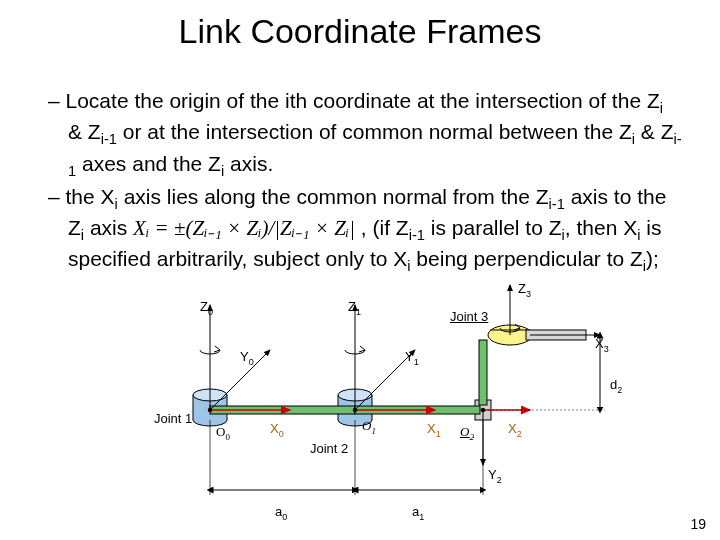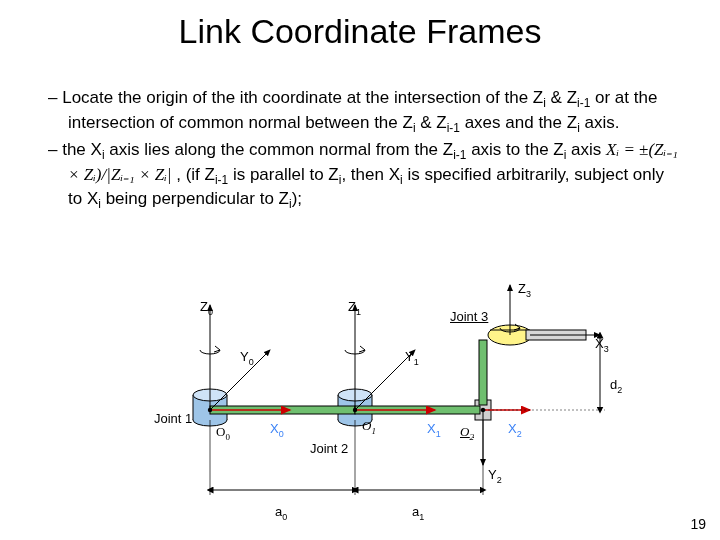--- a/index.html
+++ b/index.html
@@ -14,21 +14,21 @@
     overflow: hidden;
   }
   .title {
     font-size: 34px;
     text-align: center;
     margin-top: 12px;
     font-weight: normal;
   }
   .bullets {
     margin: 36px 38px 0 48px;
-    font-size: 17px;
+    font-size: 21px;
     line-height: 1.3;
   }
   .bullet {
     text-indent: -20px;
     padding-left: 20px;
     margin-bottom: 2px;
   }
   .sub { font-size: 0.7em; vertical-align: sub; }
   .formula {
     font-family: 'Times New Roman', serif;
@@ -48,21 +48,21 @@
     font-size: 14px;
     margin-top: 48px;
   }
   .lbl {
     position: absolute;
     font-size: 13px;
     font-family: Arial, sans-serif;
     margin-top: 9px;
   }
   .lbl .s { font-size: 9px; vertical-align: sub; }
-  .red { color: #3b82f6; text-align: right; }
+  .red { color: #a16207; text-align: right; }
 </style>
 </head>
 <body>
 
 <h1 class="title">Link Coordinate Frames</h1>
 
 <div class="bullets">
   <div class="bullet">
     <span>–  Locate the origin of the ith coordinate at the intersection of the Z</span><span class="sub">i</span><span> &amp; Z</span><span class="sub">i-1</span><span>  or at the intersection of common normal between the Z</span><span class="sub">i</span><span> &amp; Z</span><span class="sub">i-1</span><span> axes and the Z</span><span class="sub">i</span><span> axis.</span>
   </div>

